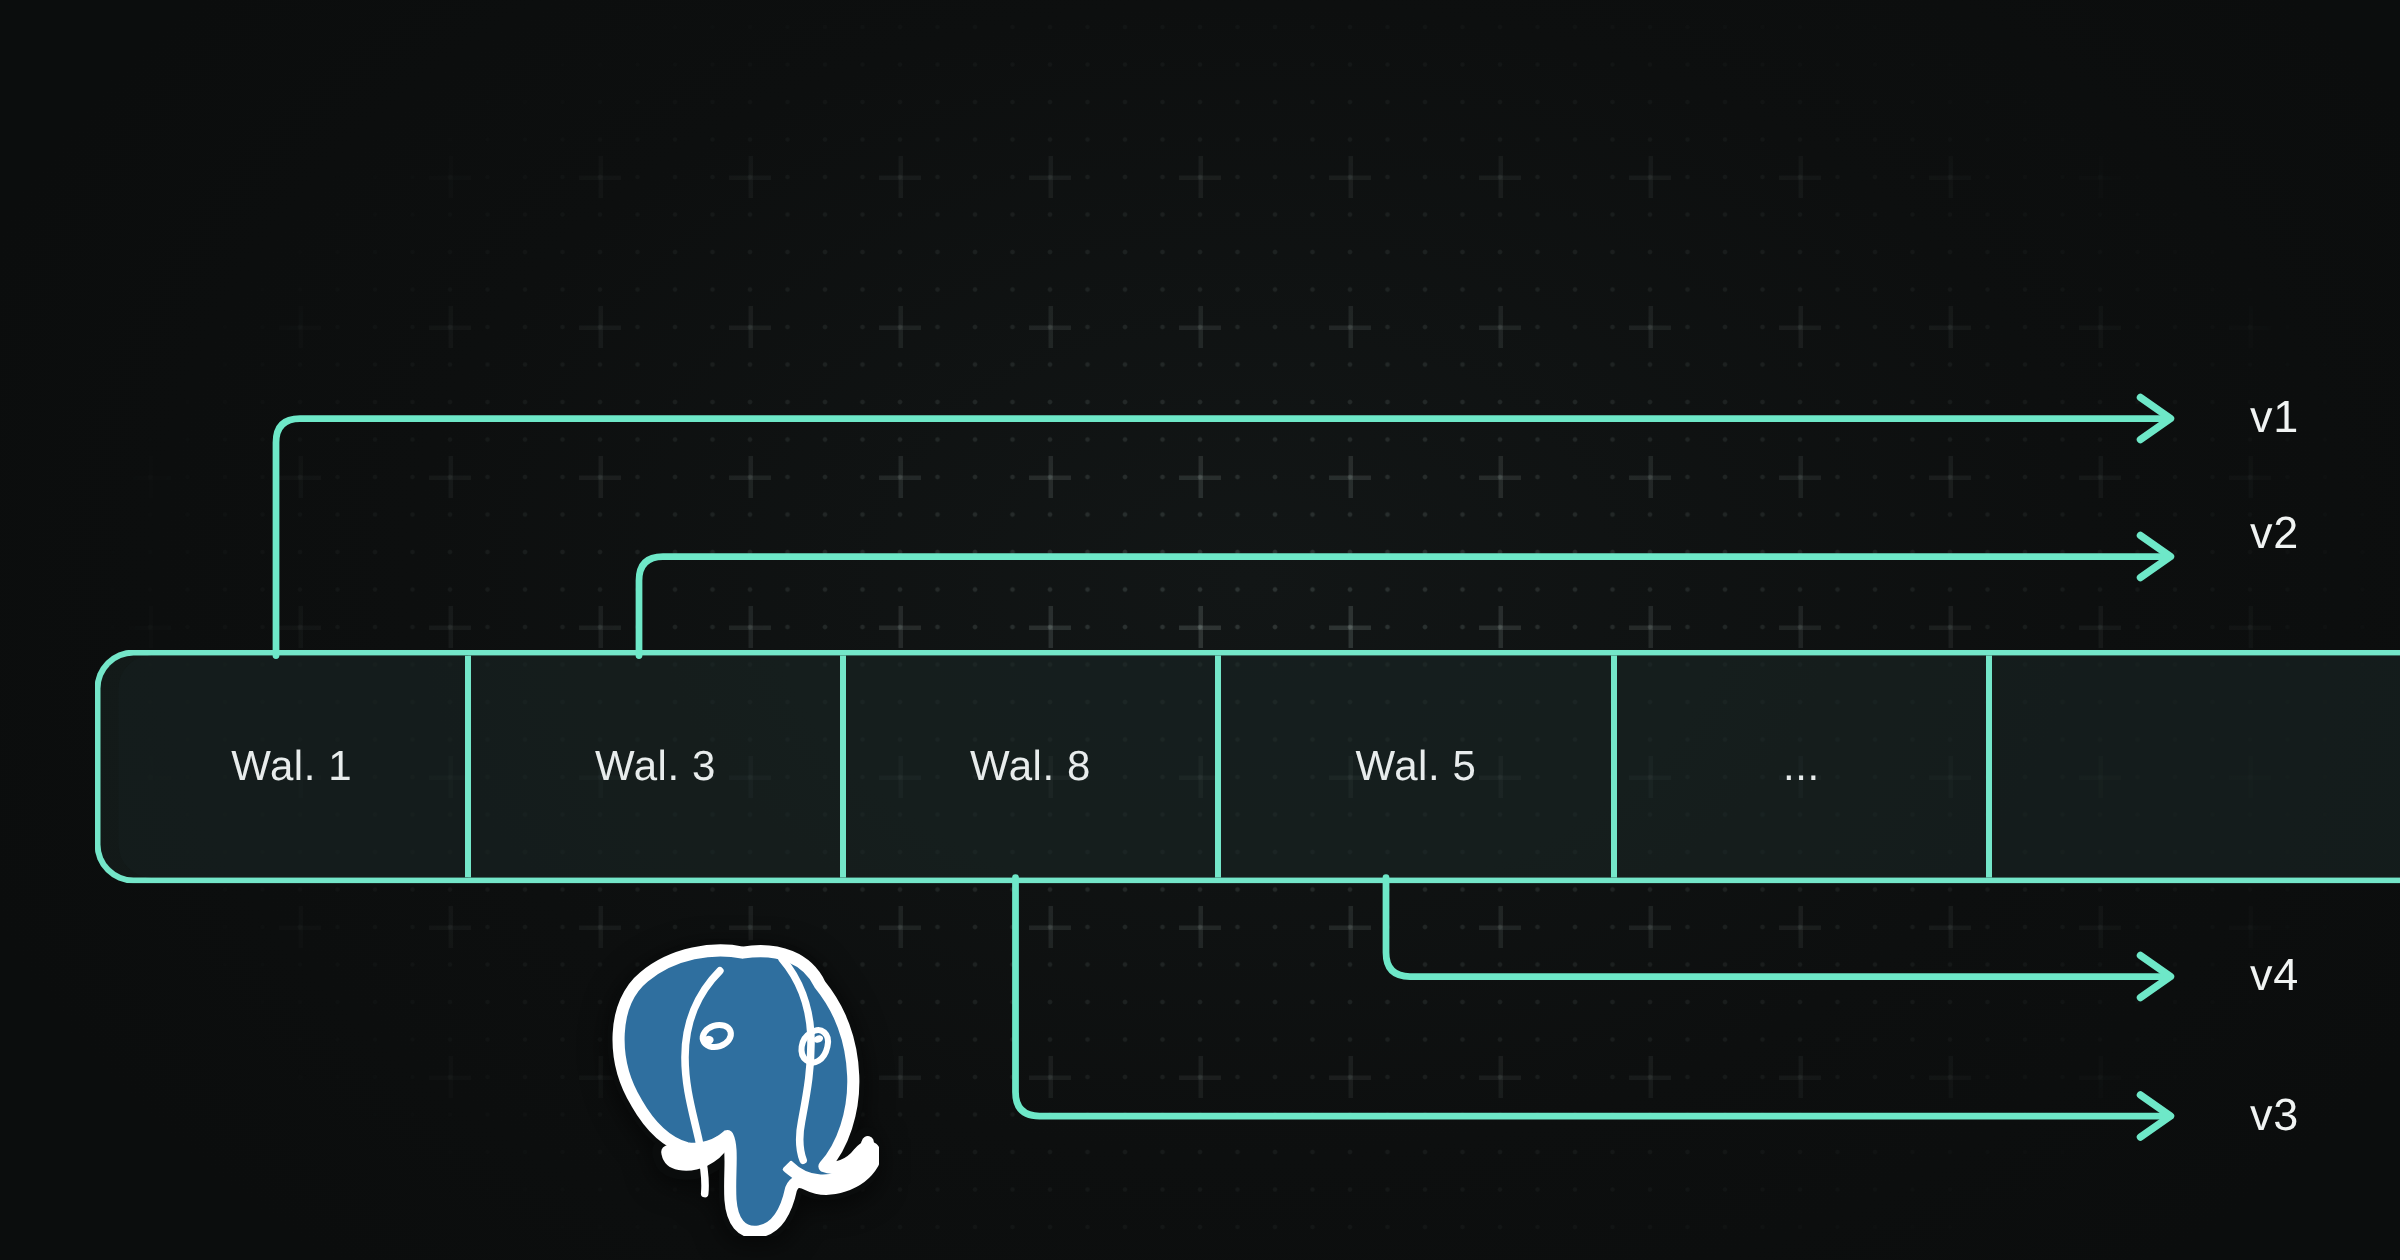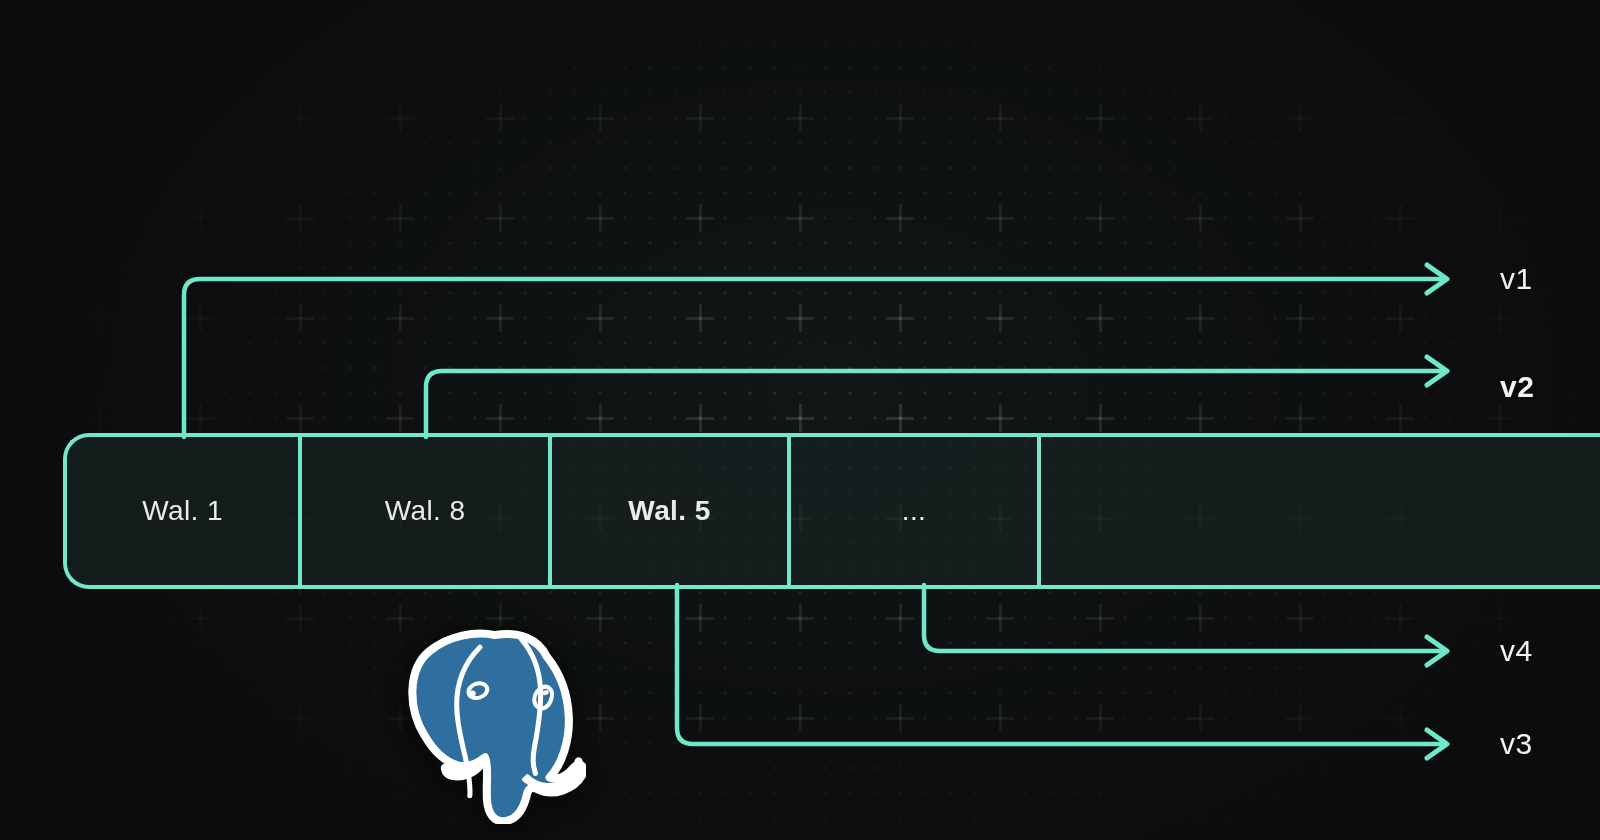--- a/index.html
+++ b/index.html
@@ -27,21 +27,21 @@
     border:4px solid var(--accent,#74e6c9);border-right:none;
     border-radius:26px 0 0 26px;
     background:rgba(26,37,35,0.55);
   }
   .wal-cell{
     box-sizing:border-box;flex:0 0 auto;height:100%;
     display:flex;align-items:center;justify-content:center;
     border-right:4px solid var(--accent,#74e6c9);
     background:rgba(24,34,33,0.35);
   }
-  .wal-cell:first-child{border-radius:22px 0 0 22px;}
+  .wal-cell:first-child{border-radius:22px 0 0 22px;margin-left:12px;}
   .wal-cell.last{flex:1 1 auto;border-right:none;}
   .wal-label{font-size:28px;color:#e8ecec;letter-spacing:0.4px;}
   
   #connectors{position:absolute;left:0;top:0;z-index:3;pointer-events:none;}
   .version-label{
     position:absolute;left:1464px;height:42px;line-height:42px;z-index:4;
     font-size:30px;color:#f1f4f3;letter-spacing:0.5px;margin-left:36px;
   }
   
   #pg-logo{position:absolute;left:394px;top:626px;width:192px;height:198px;z-index:5;
@@ -156,23 +156,26 @@
     <div class="plus" style="left: 1500px; top: 518px;"></div>
     <div class="plus" style="left: 1500px; top: 618px;"></div>
     <div class="plus" style="left: 1500px; top: 718px;"></div>
   </div>
 
 <div id="wal-row">
     <div class="wal-cell" style="width: 235px;">
       <span class="wal-label">Wal. 1</span>
     </div>
     <div class="wal-cell" style="width: 250px;">
+      <span class="wal-label">Wal. 3</span>
+    </div>
+    <div class="wal-cell" style="width: 250px;">
       <span class="wal-label">Wal. 8</span>
     </div>
-    <div class="wal-cell" style="width: 239px; font-weight: bold;">
+    <div class="wal-cell" style="width: 264px;">
       <span class="wal-label">Wal. 5</span>
     </div>
     <div class="wal-cell" style="width: 250px;">
       <span class="wal-label">...</span>
     </div>
     <div class="wal-cell last">
       <span class="wal-label"></span>
     </div>
   </div>
 
@@ -212,15 +215,15 @@
     <ellipse cx="77" cy="67" rx="4" ry="3" fill="#ffffff" transform="rotate(-18 77 67)"></ellipse>
     <ellipse cx="150" cy="66" rx="3.2" ry="2.3" fill="#ffffff" transform="rotate(-20 150 66)"></ellipse>
   </g>
   <g fill="#ffffff" stroke="#ffffff" stroke-width="3" stroke-linejoin="round">
     <use href="#pg-ltusk"></use>
       <use href="#pg-rtusk"></use>
   </g>
 </svg>
 
 <div class="version-label" style="top: 258px;">v1</div>
-<div class="version-label" style="top: 366px; font-weight: bold;">v2</div>
+<div class="version-label" style="top: 335px;">v2</div>
 <div class="version-label" style="top: 723px;">v3</div>
 <div class="version-label" style="top: 630px;">v4</div>
 
 </body></html>

